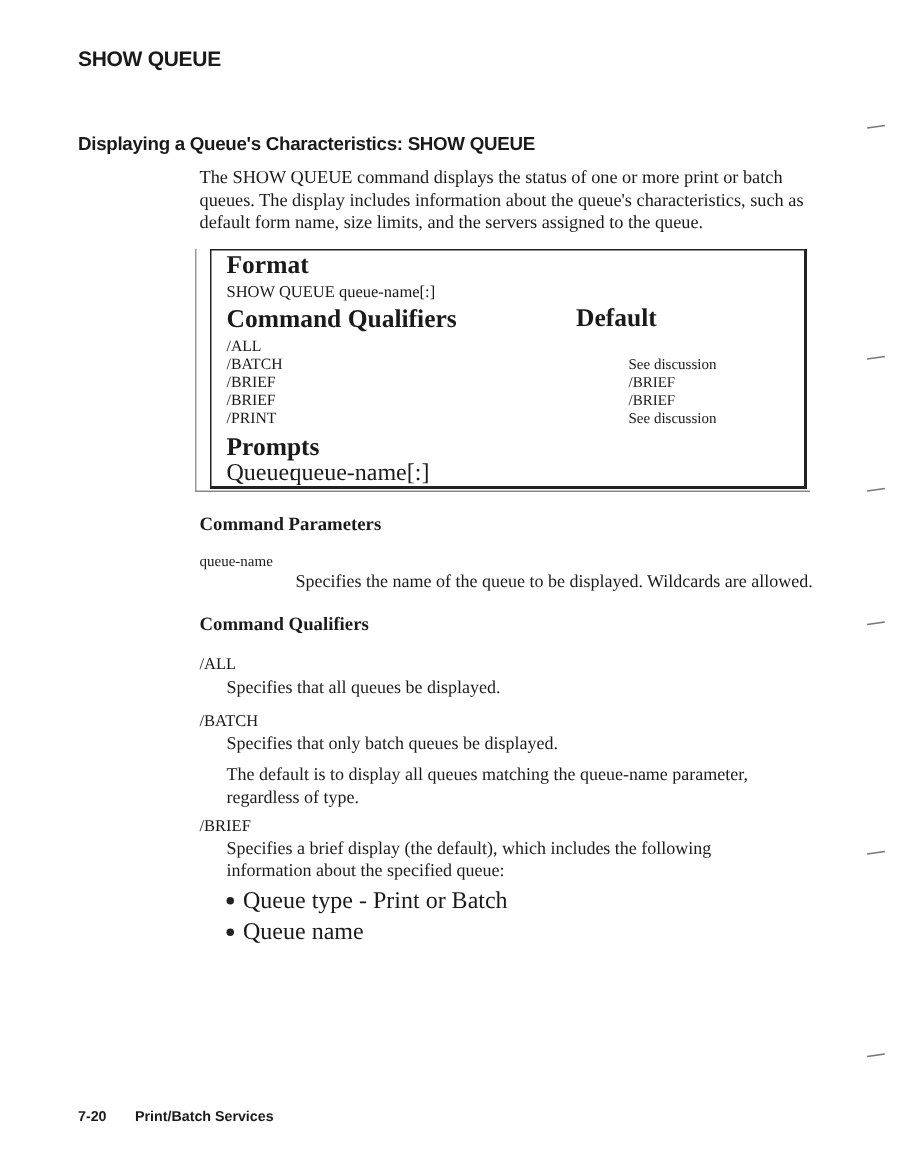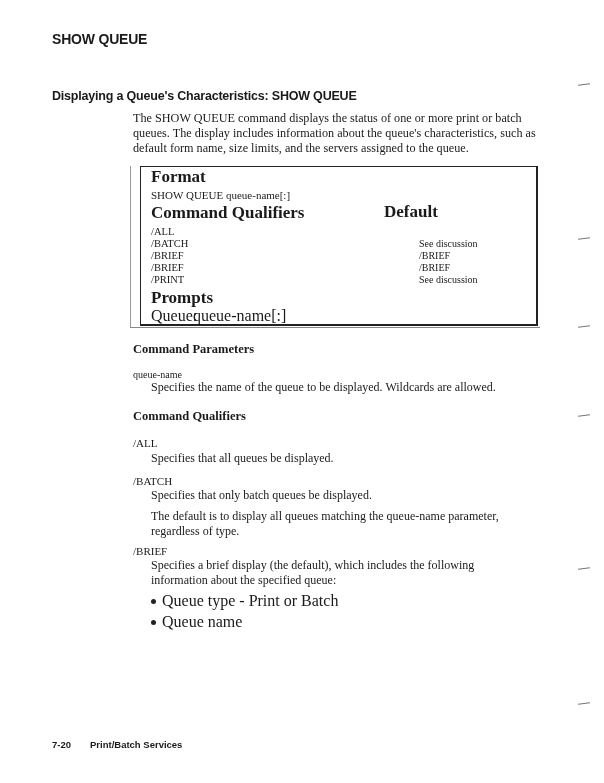--- a/index.html
+++ b/index.html
@@ -54,21 +54,21 @@
   <div class="qrow" style="top:107px;">/PRINT</div>
   <div class="drow" style="top:107px;">See discussion</div>
 
   <div class="fb fb-h" style="left:10px; top:125px;">Prompts</div>
   <div class="fb" style="left:10px; top:143px; font-size:16px;">Queue:</div>
   <div class="fb" style="left:52px; top:143px; font-size:16px;">queue-name[:]</div>
 </div>
 
 <div class="sub-h serif" style="top:342px;">Command Parameters</div>
 <div class="term serif" style="top:369px; font-size:10px;">queue-name</div>
-<div class="desc serif" style="top:380px;">Specifies the name of the queue to be displayed. Wildcards are allowed.</div>
+<div class="desc serif" style="top:380px;margin-left:46px;">Specifies the name of the queue to be displayed. Wildcards are allowed.</div>
 
 <div class="sub-h serif" style="top:409px;">Command Qualifiers</div>
 
 <div class="term serif" style="top:437px;">/ALL</div>
 <div class="desc serif" style="top:451px;">Specifies that all queues be displayed.</div>
 
 <div class="term serif" style="top:475px;">/BATCH</div>
 <div class="desc serif" style="top:488px;">Specifies that only batch queues be displayed.</div>
 <div class="desc serif" style="top:509px; width:360px;">The default is to display all queues matching the queue-name parameter, regardless of type.</div>
 

